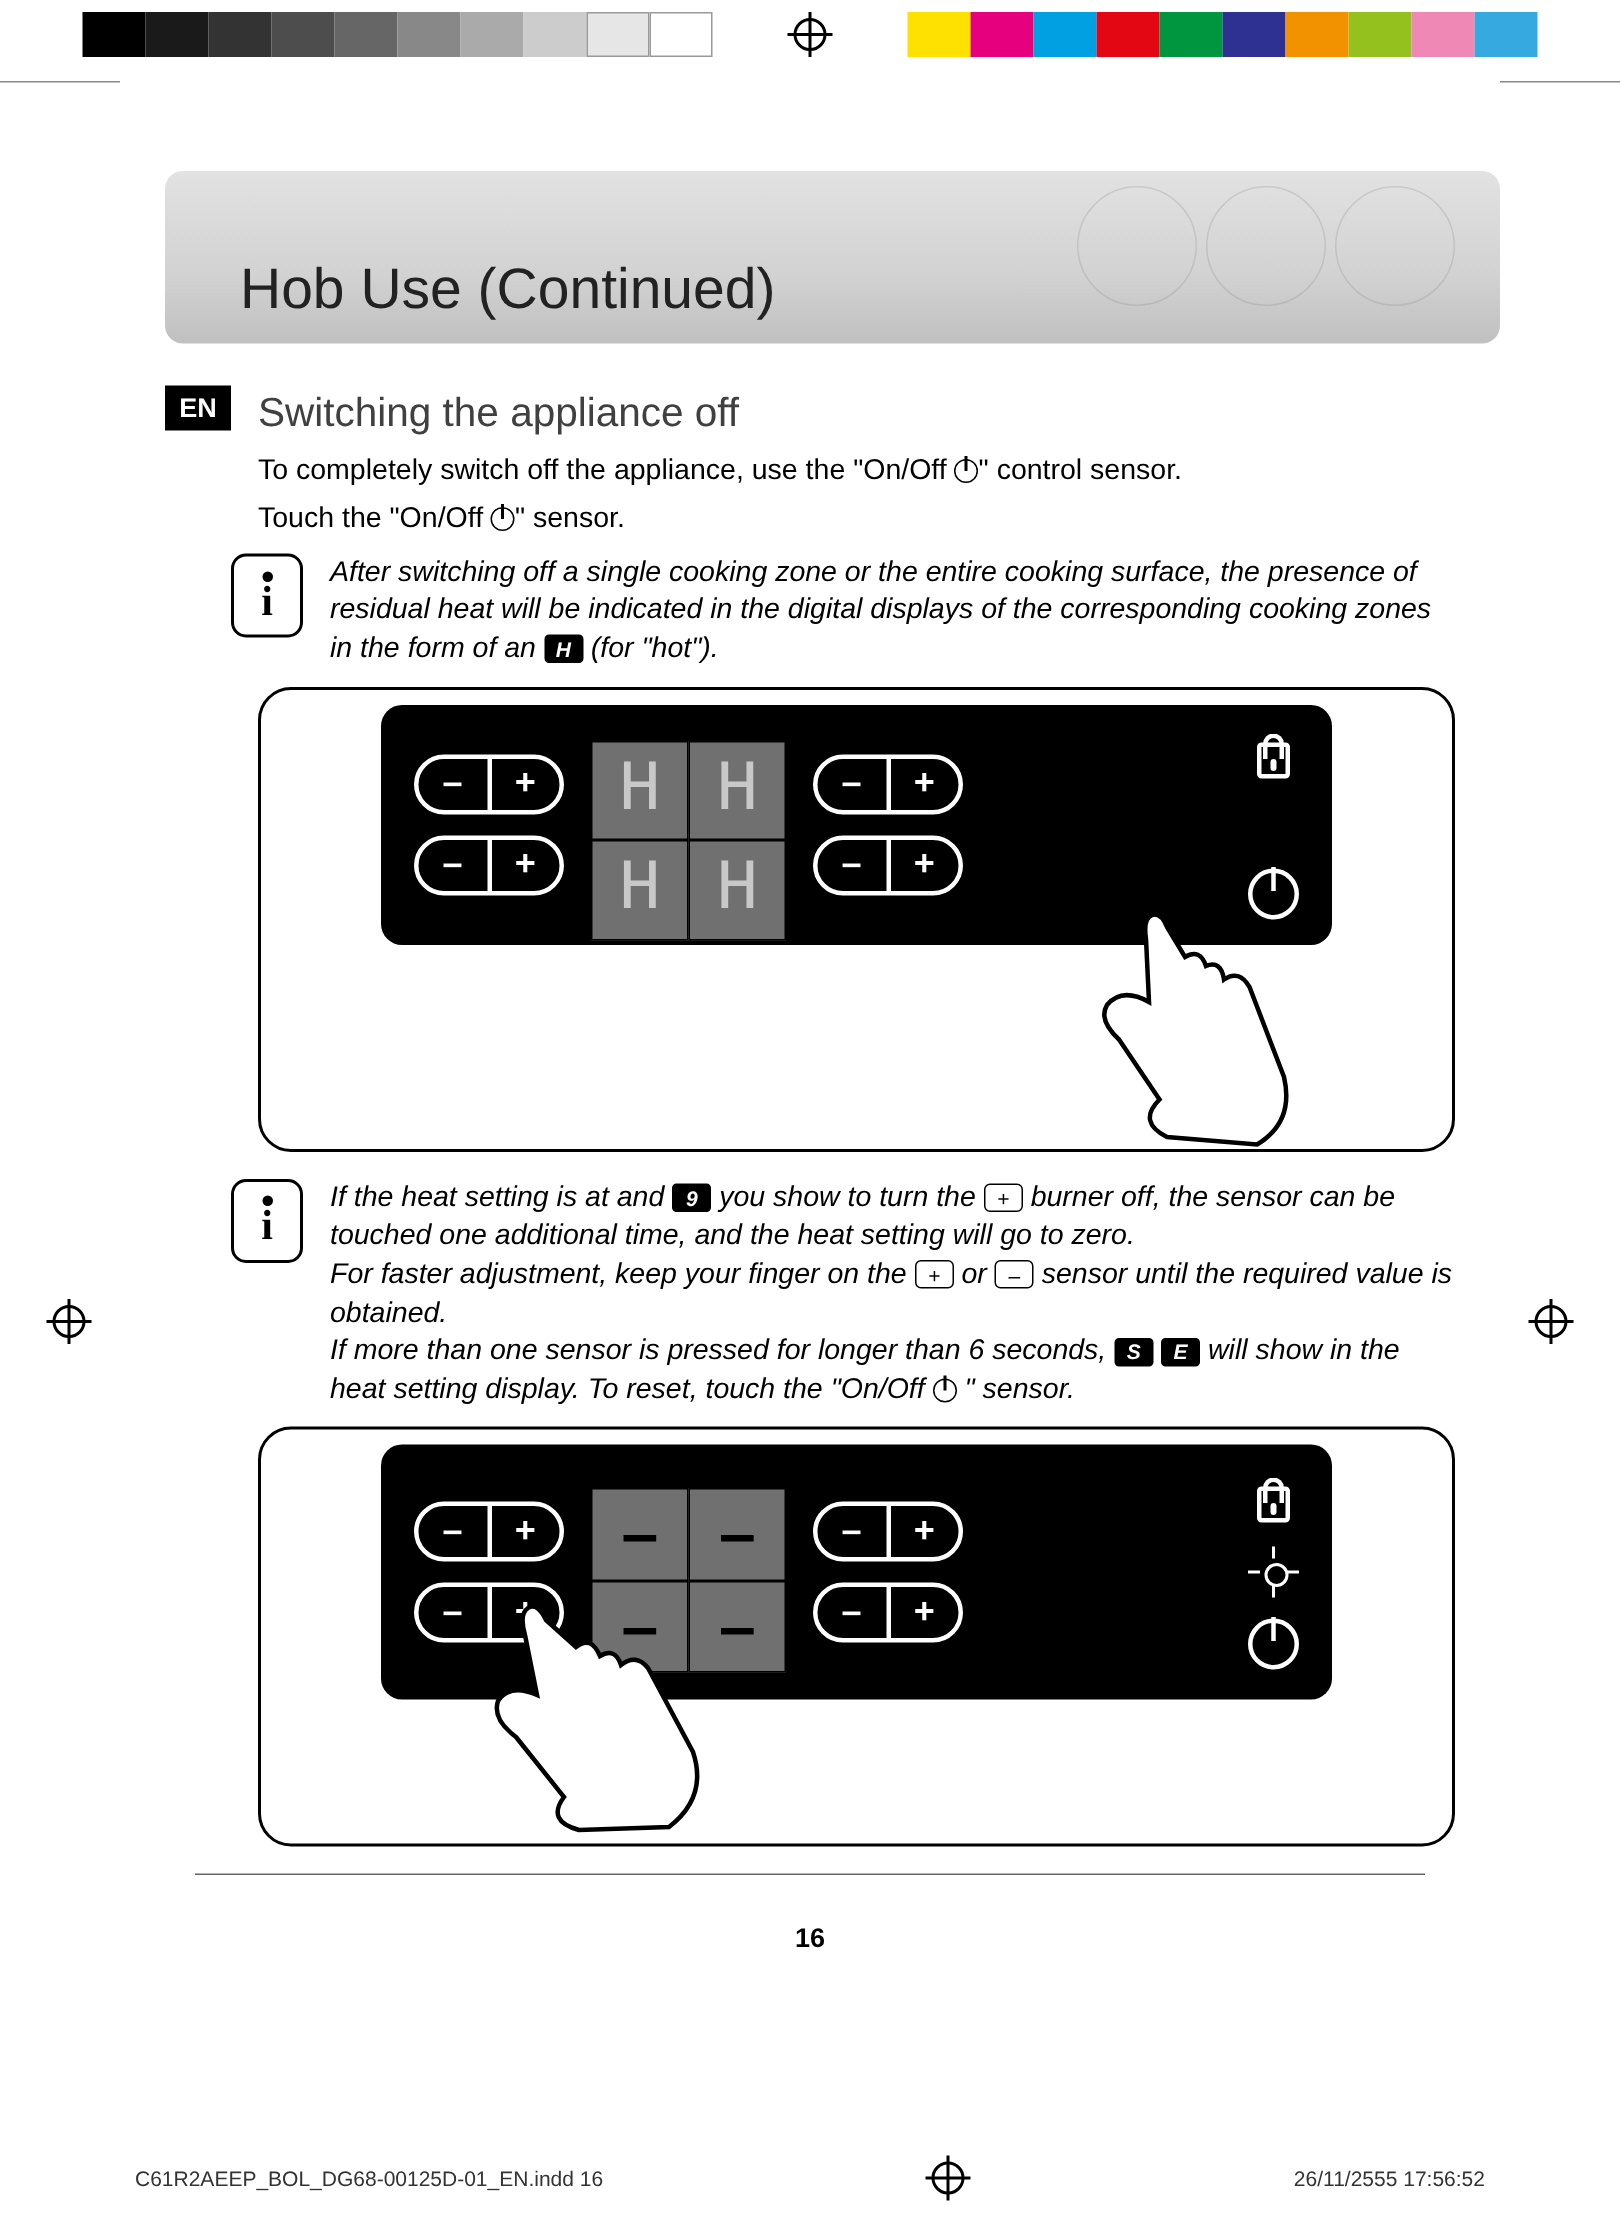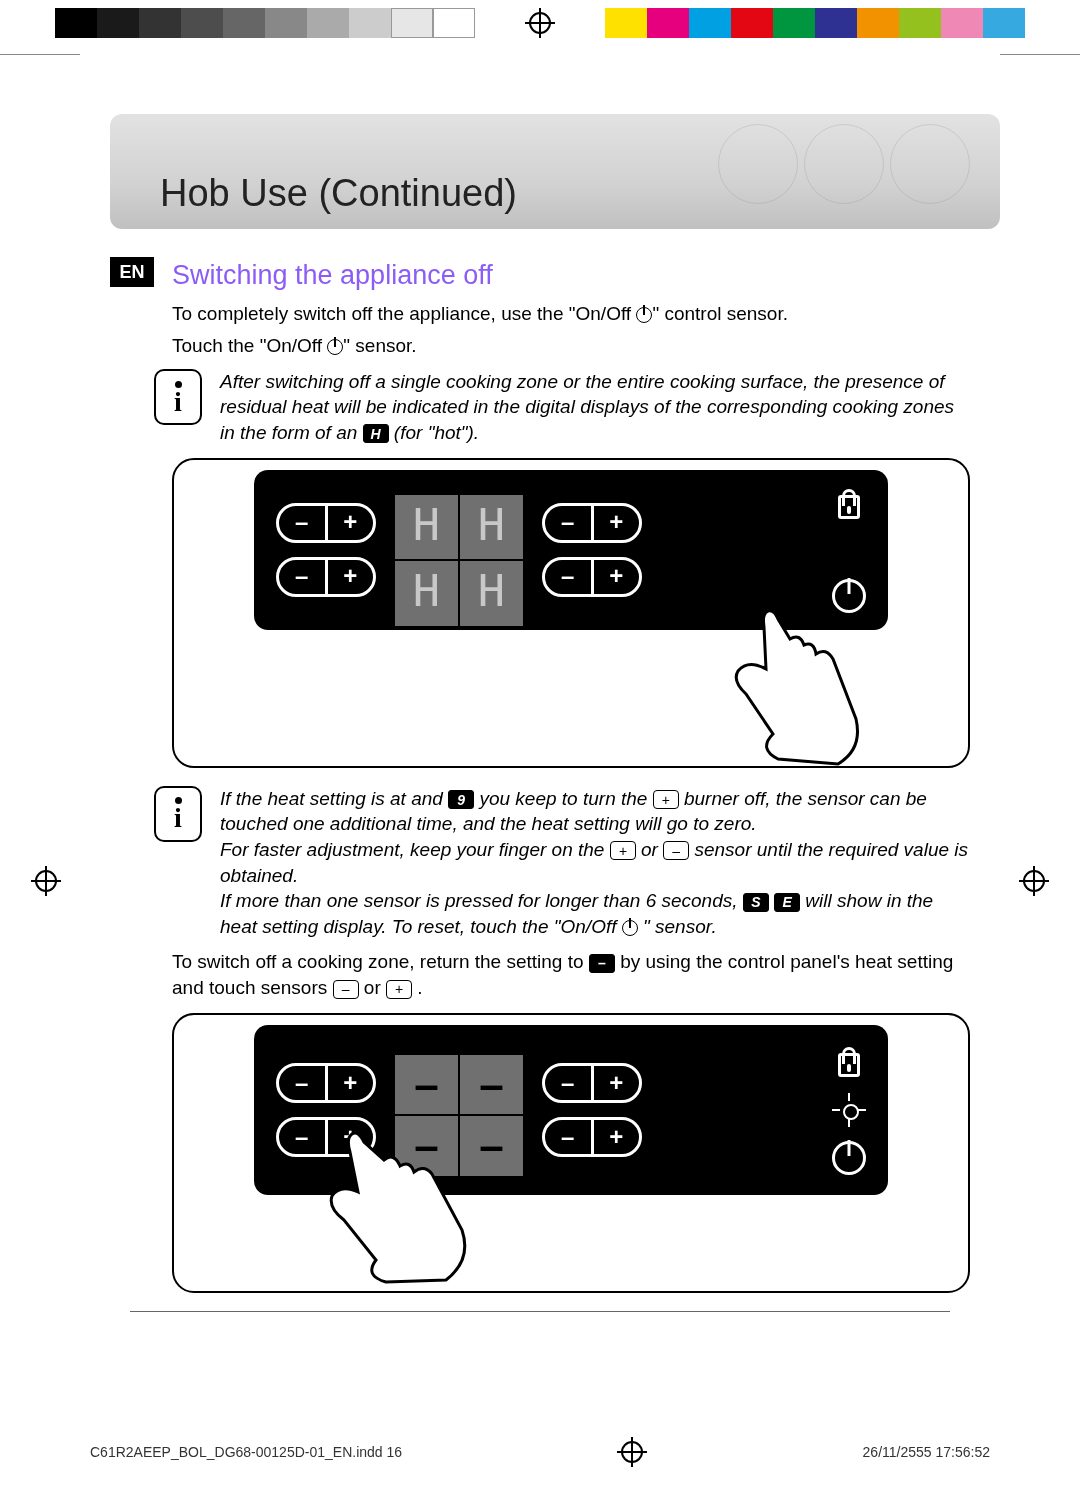--- a/index.html
+++ b/index.html
@@ -65,21 +65,21 @@
     padding: 28px 30px 0 30px;
     font-size: 19px;
     line-height: 1.35;
   }
   .row-head { display:flex; gap:18px; margin-bottom:8px; }
   .lang-tag {
     background:#000; color:#fff; font-weight:bold;
     width:44px; height:30px; display:flex; align-items:center; justify-content:center;
     font-size:18px;
   }
-  h2 { font-family:"Segoe UI", Arial; font-weight:400; font-size:27px; color:#8b5cf6; }
+  h2 { font-family:"Segoe UI", Arial; font-weight:400; font-size:27px; color:#404040; }
   .para { margin: 6px 0 4px 62px; font-size:19px; }
   .inline-icon {
     border:1.5px solid #000; border-radius:4px;
     display:inline-flex; align-items:center; justify-content:center;
     font-size:14px; height:19px; min-width:26px;
     vertical-align:middle;
     line-height:1;
     padding:0 2px;
   }
   .inline-icon.black { background:#000; color:#fff; border-color:#000; padding:0 4px; font-weight:bold; border-radius:3px;}
@@ -299,48 +299,39 @@
     </div>
 
     <div class="note-block">
       <div class="info-icon">
           <span class="dot"></span>
           <span class="i">i</span>
         </div>
       <div class="note-text">
         <span>If the heat setting is at and </span>
         <span class="inline-icon black">9</span>
-        <span> you keep to turn the </span>
+        <span> you show to turn the </span>
         <span class="inline-icon">+</span>
         <span> burner off, the sensor can be touched one additional time, and the heat setting will go to zero.</span>
         <br>
         <span>For faster adjustment, keep your finger on the </span>
         <span class="inline-icon">+</span>
         <span> or </span>
         <span class="inline-icon">–</span>
         <span> sensor until the required value is obtained.</span>
         <br>
         <span>If more than one sensor is pressed for longer than 6 seconds, </span>
         <span class="inline-icon black">S</span>
         <span class="inline-icon black">E</span>
         <span> will show in the heat setting display. To reset, touch the "On/Off </span>
         <span class="power-sym"></span>
         <span>" sensor.</span>
       </div>
     </div>
 
-    <p class="para">
-      <span>To switch off a cooking zone, return the setting to </span>
-      <span class="inline-icon black">–</span>
-      <span> by using the control panel's heat setting and touch sensors </span>
-      <span class="inline-icon">–</span>
-      <span> or </span>
-      <span class="inline-icon">+</span>
-      <span>.</span>
-    </p>
 
     <div class="panel-frame" style="height:280px;">
       <div class="panel-black" style="height:170px;">
         <div class="pm-col">
           <div class="pm-pill">
               <div>–</div>
               <div>+</div>
             </div>
           <div class="pm-pill">
               <div>–</div>
@@ -372,20 +363,21 @@
         </div>
       </div>
       <div class="hand" style="left:130px; bottom:-6px;">
         <svg viewBox="0 0 180 170">
           <path d="M 60 22 Q 54 10 48 14 Q 42 18 46 32 L 54 72 Q 36 64 28 76 Q 24 88 40 100 L 72 140 Q 60 156 82 162 L 142 160 Q 168 140 158 110 L 128 54 Q 120 44 110 52 Q 106 40 96 46 Q 90 32 80 40 Z" fill="#fff" stroke="#000" stroke-width="3"></path>
         </svg>
       </div>
     </div>
 
     <div class="bottom-rule"></div>
+    <div class="page-num">16</div>
 
   </div>
 </div>
 
 <div class="footer-info">
   <span>C61R2AEEP_BOL_DG68-00125D-01_EN.indd   16</span>
   <span class="center">
       <span class="reg-mark"></span>
     </span>
   <span>26/11/2555   17:56:52</span>

